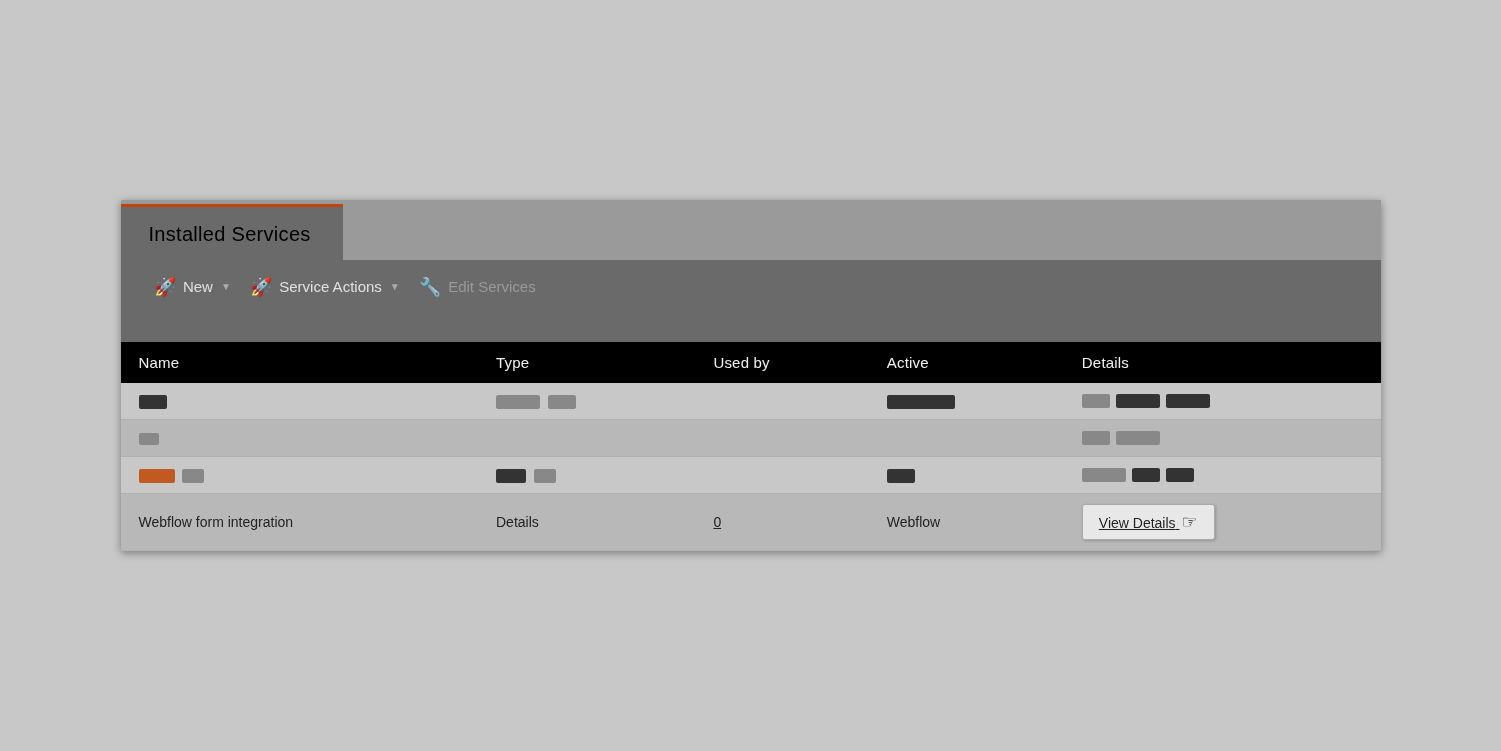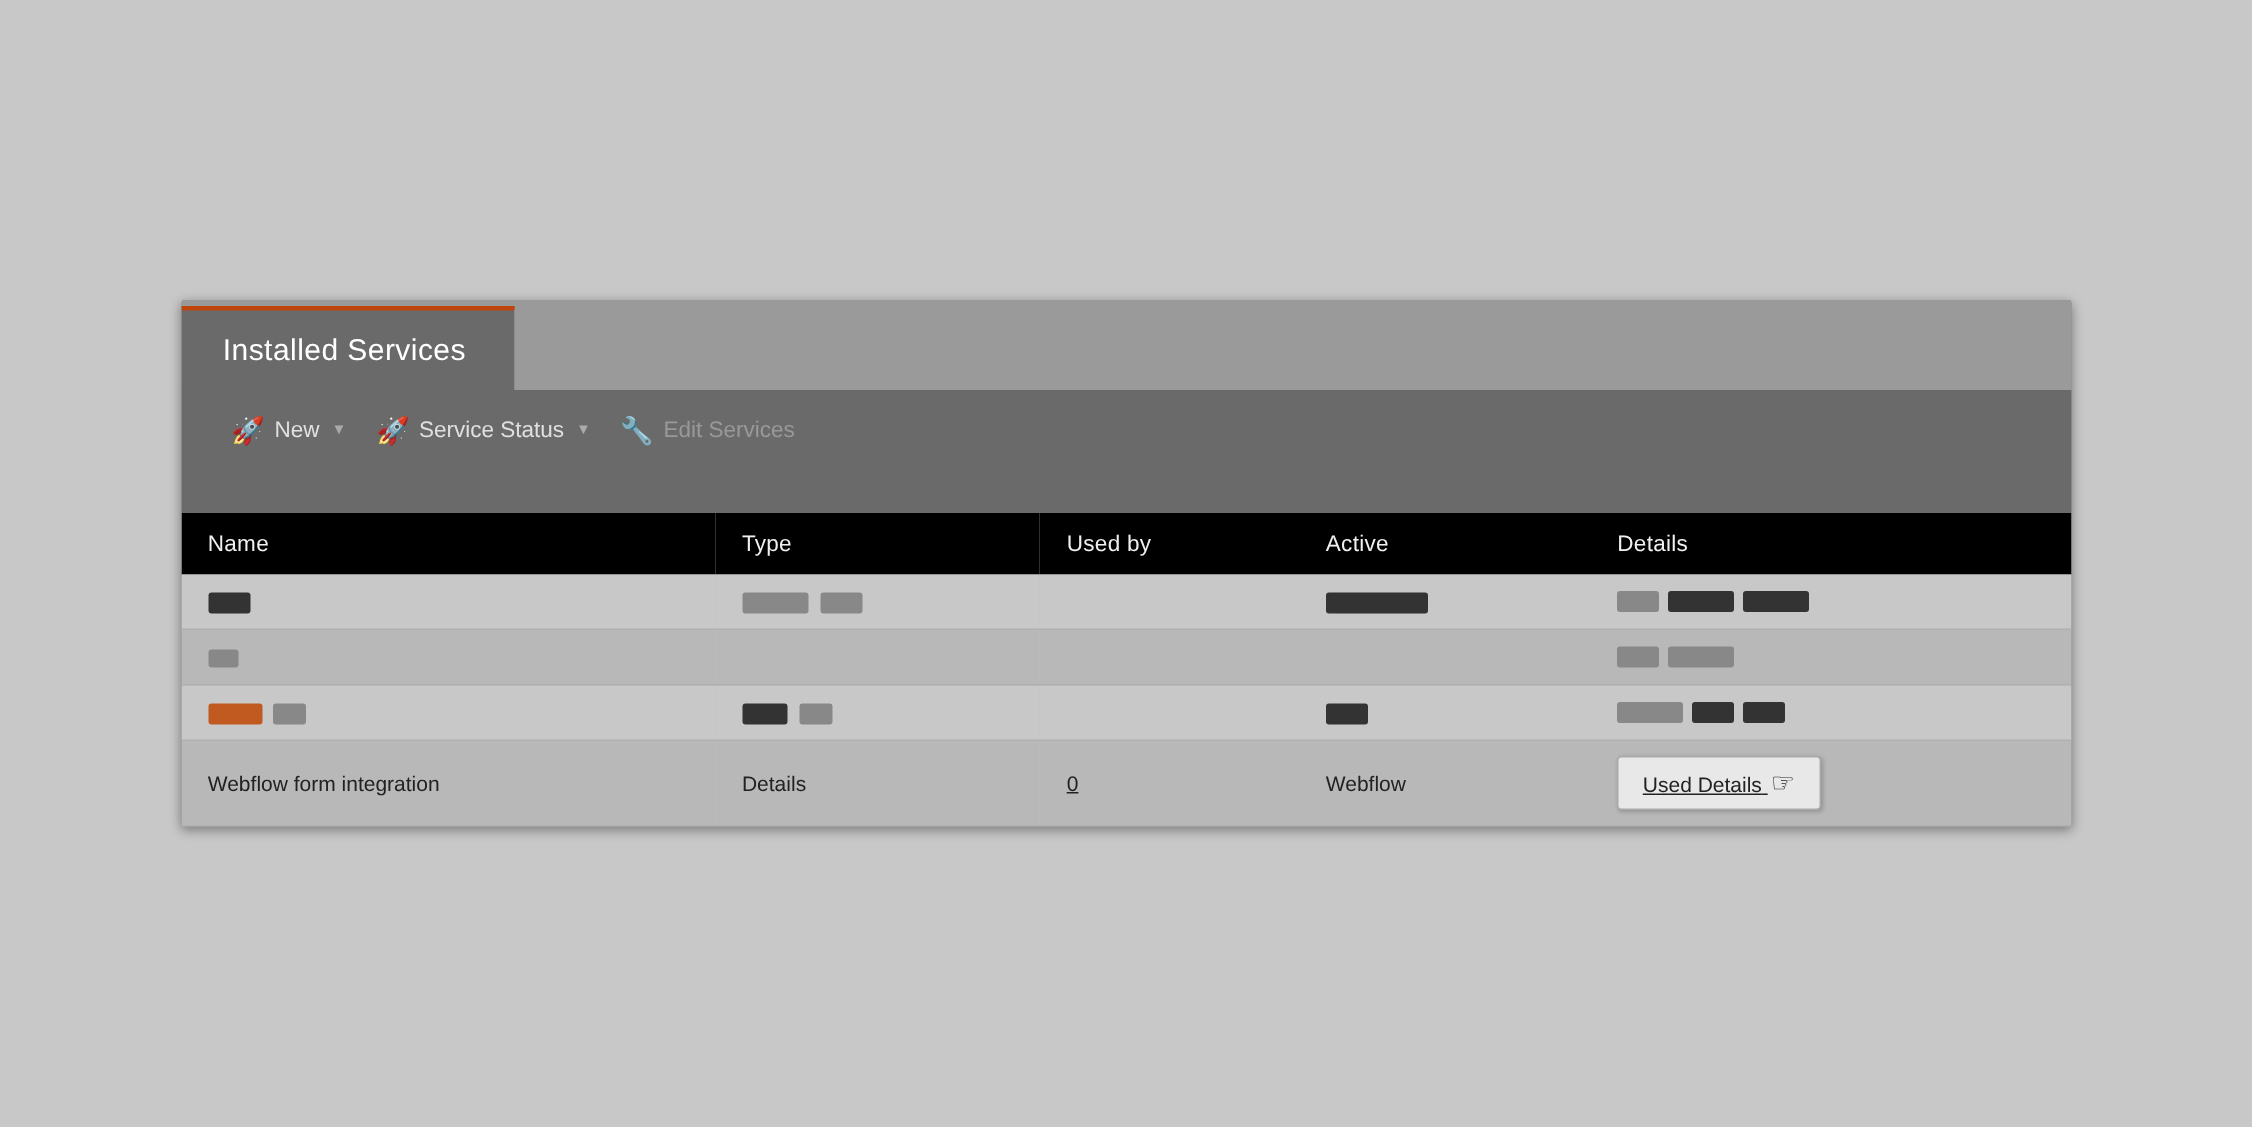--- a/index.html
+++ b/index.html
@@ -26,21 +26,21 @@
     
     .tab-bar {
       display: flex;
       align-items: flex-end;
       background-color: #9a9a9a;
       padding-top: 4px;
     }
 
     .tab-active {
       background-color: #6a6a6a;
-      color: #ffffff;
+      color: #000000;
       font-size: 20px;
       font-weight: 400;
       padding: 16px 32px 14px 28px;
       border-top: 3px solid #c0450a;
       letter-spacing: 0.3px;
       white-space: nowrap;
     }
 
     .tab-filler {
       flex: 1;
@@ -197,21 +197,21 @@
 
   <div class="toolbar">
     <div class="toolbar-btn">
       <span class="icon-emoji">🚀</span>
       <span>New</span>
       <span class="dropdown-arrow">▼</span>
     </div>
 
     <div class="toolbar-btn">
       <span class="icon-emoji">🚀</span>
-      <span>Service Status</span>
+      <span>Service Actions</span>
       <span class="dropdown-arrow">▼</span>
     </div>
 
     <div class="toolbar-btn disabled">
       <span class="icon-emoji">🔧</span>
       <span>Edit Services</span>
     </div>
   </div>
 
   <div class="table-wrapper">
@@ -293,21 +293,21 @@
             <span>Details</span>
           </td>
           <td>
             <span class="underline-val">0</span>
           </td>
           <td>
             <span>Webflow</span>
           </td>
           <td>
             <button class="view-details-btn">
-              <span>Used Details</span>
+              <span>View Details</span>
               <span class="cursor-pointer-indicator">☞</span>
             </button>
           </td>
         </tr>
       </tbody>
     </table>
   </div>
 
 </div>
 

